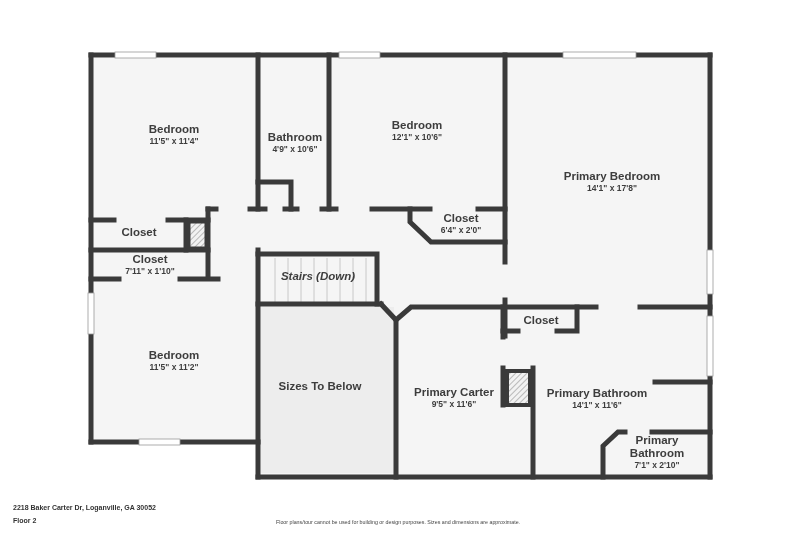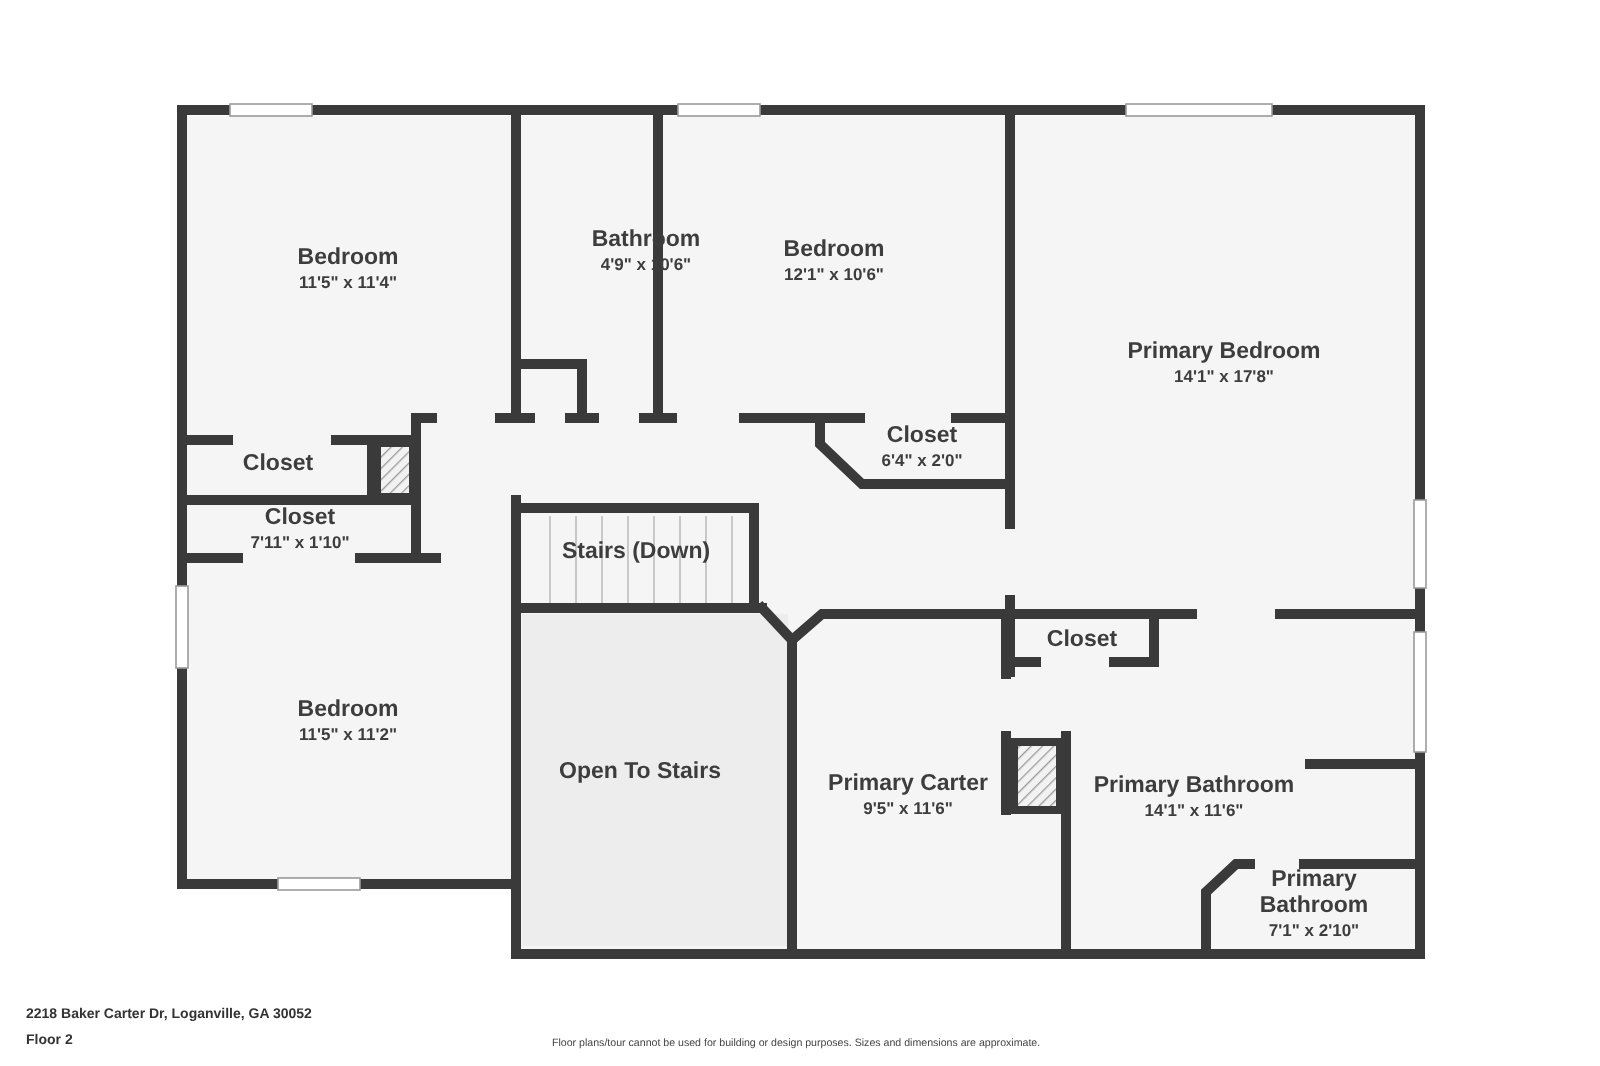--- a/index.html
+++ b/index.html
@@ -108,21 +108,21 @@
     <rect x="707" y="250" width="6" height="44"></rect>
     <rect x="707" y="316" width="6" height="60"></rect>
     <rect x="139" y="439" width="41" height="6"></rect>
   </g>
 </svg>
 
 <div class="lbl" style="left:174px;top:123px;">
   <span class="name">Bedroom</span>
   <span class="dim">11'5" x 11'4"</span>
 </div>
-<div class="lbl" style="left:295px;top:114px;margin-left:28px;">
+<div class="lbl" style="left:295px;top:131px;">
   <span class="name">Bathroom</span>
   <span class="dim">4'9" x 10'6"</span>
 </div>
 <div class="lbl" style="left:417px;top:119px;">
   <span class="name">Bedroom</span>
   <span class="dim">12'1" x 10'6"</span>
 </div>
 <div class="lbl" style="left:612px;top:170px;">
   <span class="name">Primary Bedroom</span>
   <span class="dim">14'1" x 17'8"</span>
@@ -131,29 +131,29 @@
   <span class="name">Closet</span>
   <span class="dim">6'4" x 2'0"</span>
 </div>
 <div class="lbl" style="left:139px;top:226px;">
   <span class="name">Closet</span>
 </div>
 <div class="lbl" style="left:150px;top:253px;">
   <span class="name">Closet</span>
   <span class="dim">7'11" x 1'10"</span>
 </div>
-<div class="lbl" style="left:318px;top:270px;">
+<div class="lbl" style="left:318px;top:270px;font-style:italic;">
   <span class="name">Stairs (Down)</span>
 </div>
 <div class="lbl" style="left:174px;top:349px;">
   <span class="name">Bedroom</span>
   <span class="dim">11'5" x 11'2"</span>
 </div>
 <div class="lbl" style="left:320px;top:380px;">
-  <span class="name">Open To Stairs</span>
+  <span class="name">Sizes To Below</span>
 </div>
 <div class="lbl" style="left:454px;top:386px;">
   <span class="name">Primary Carter</span>
   <span class="dim">9'5" x 11'6"</span>
 </div>
 <div class="lbl" style="left:541px;top:314px;">
   <span class="name">Closet</span>
 </div>
 <div class="lbl" style="left:597px;top:387px;">
   <span class="name">Primary Bathroom</span>

